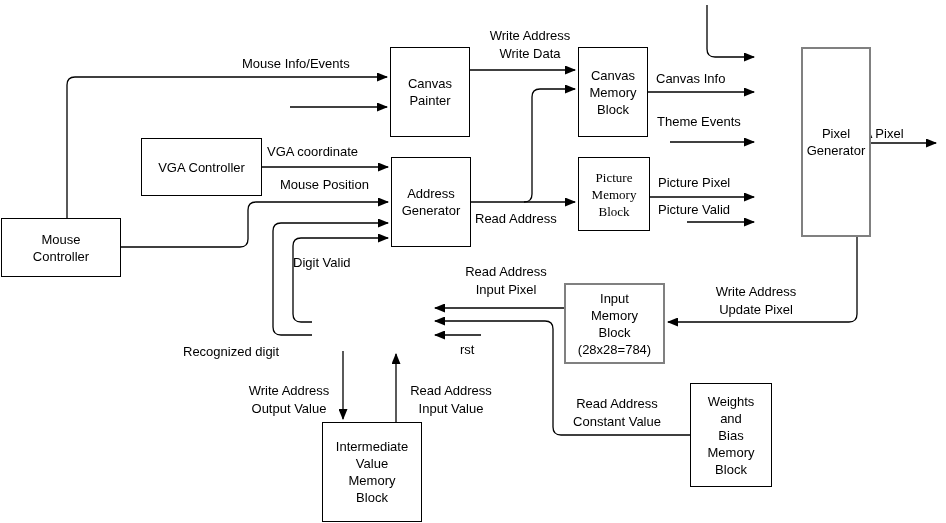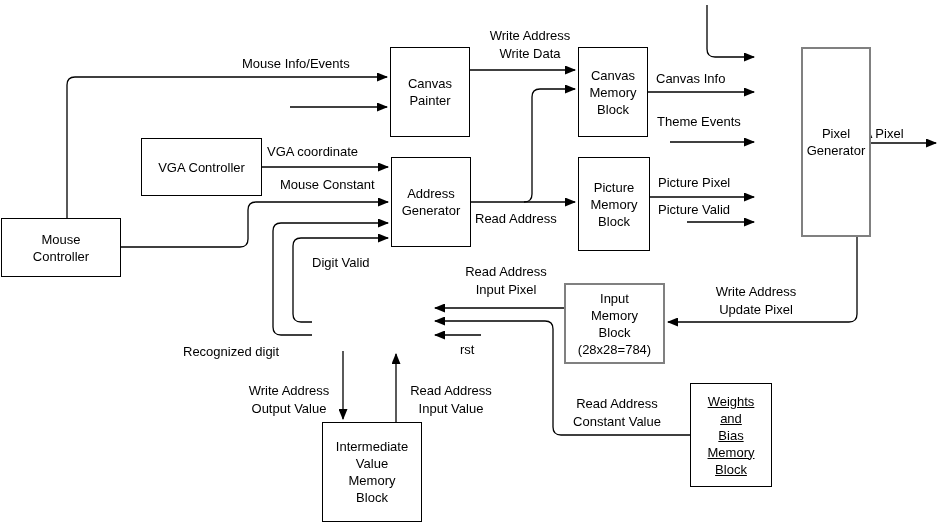--- a/index.html
+++ b/index.html
@@ -71,51 +71,51 @@
   <div class="block" style="left:141px;top:138px;width:121px;height:58px;"><span>VGA Controller</span></div>
   <div class="block" style="left:1px;top:218px;width:120px;height:59px;"><span>Mouse
 Controller</span></div>
   <div class="block" style="left:390px;top:47px;width:80px;height:90px;"><span>Canvas
 Painter</span></div>
   <div class="block" style="left:391px;top:157px;width:80px;height:90px;"><span>Address
 Generator</span></div>
   <div class="block" style="left:578px;top:47px;width:70px;height:90px;"><span>Canvas
 Memory
 Block</span></div>
-  <div class="block" style="left:578px;top:157px;width:72px;height:94px;"><span>Picture
+  <div class="block" style="left:578px;top:157px;width:72px;height:74px;font-family:Liberation Serif, serif;"><span>Picture
 Memory
 Block</span></div>
   <div class="block alt" style="left:757px;top:47px;width:70px;height:190px;margin-left:44px;"><span>Pixel
 Generator</span></div>
   <div class="block alt" style="left:564px;top:283px;width:101px;height:81px;"><span>Input
 Memory
 Block
 (28x28=784)</span></div>
   <div class="block" style="left:322px;top:422px;width:100px;height:100px;"><span>Intermediate
 Value
 Memory
 Block</span></div>
-  <div class="block" style="left:690px;top:383px;width:82px;height:104px;text-decoration:underline;"><span>Weights
+  <div class="block" style="left:690px;top:383px;width:82px;height:104px;"><span>Weights
 and
 Bias
 Memory
 Block</span></div>
 
   <div class="siglabel" style="left:242px;top:55px;">Mouse Info/Events</div>
   <div class="siglabel" style="left:267px;top:143px;">VGA coordinate</div>
-  <div class="siglabel" style="left:280px;top:176px;">Mouse Constant</div>
+  <div class="siglabel" style="left:280px;top:176px;">Mouse Position</div>
   <div class="siglabel ctr" style="left:478px;top:27px;width:104px;">Write Address
 Write Data</div>
   <div class="siglabel" style="left:475px;top:210px;">Read Address</div>
   <div class="siglabel" style="left:656px;top:70px;">Canvas Info</div>
   <div class="siglabel" style="left:657px;top:113px;">Theme Events</div>
   <div class="siglabel" style="left:845px;top:125px;text-align:right;">VGA Pixel</div>
   <div class="siglabel" style="left:658px;top:174px;">Picture Pixel</div>
   <div class="siglabel" style="left:658px;top:201px;">Picture Valid</div>
-  <div class="siglabel" style="left:312px;top:254px;">Digit Valid</div>
+  <div class="siglabel" style="left:293px;top:254px;">Digit Valid</div>
   <div class="siglabel ctr" style="left:451px;top:263px;width:110px;">Read Address
 Input Pixel</div>
   <div class="siglabel ctr" style="left:701px;top:283px;width:110px;">Write Address
 Update Pixel</div>
   <div class="siglabel" style="left:460px;top:341px;">rst</div>
   <div class="siglabel" style="left:183px;top:343px;">Recognized digit</div>
   <div class="siglabel ctr" style="left:237px;top:382px;width:104px;">Write Address
 Output Value</div>
   <div class="siglabel ctr" style="left:396px;top:382px;width:110px;">Read Address
 Input Value</div>

